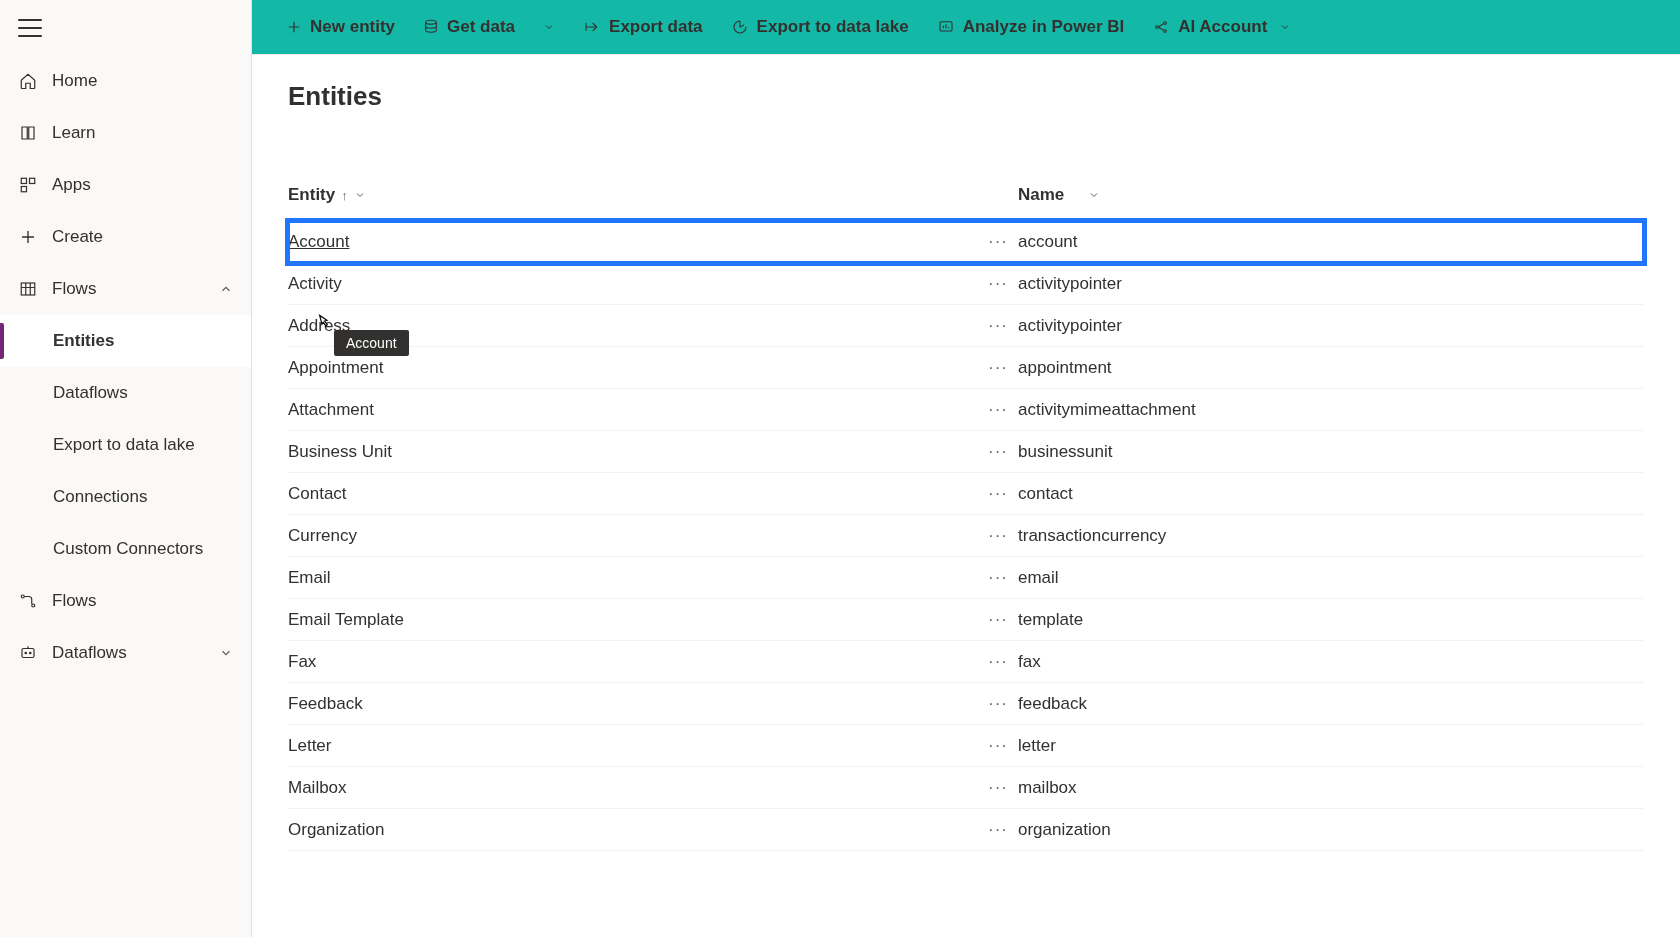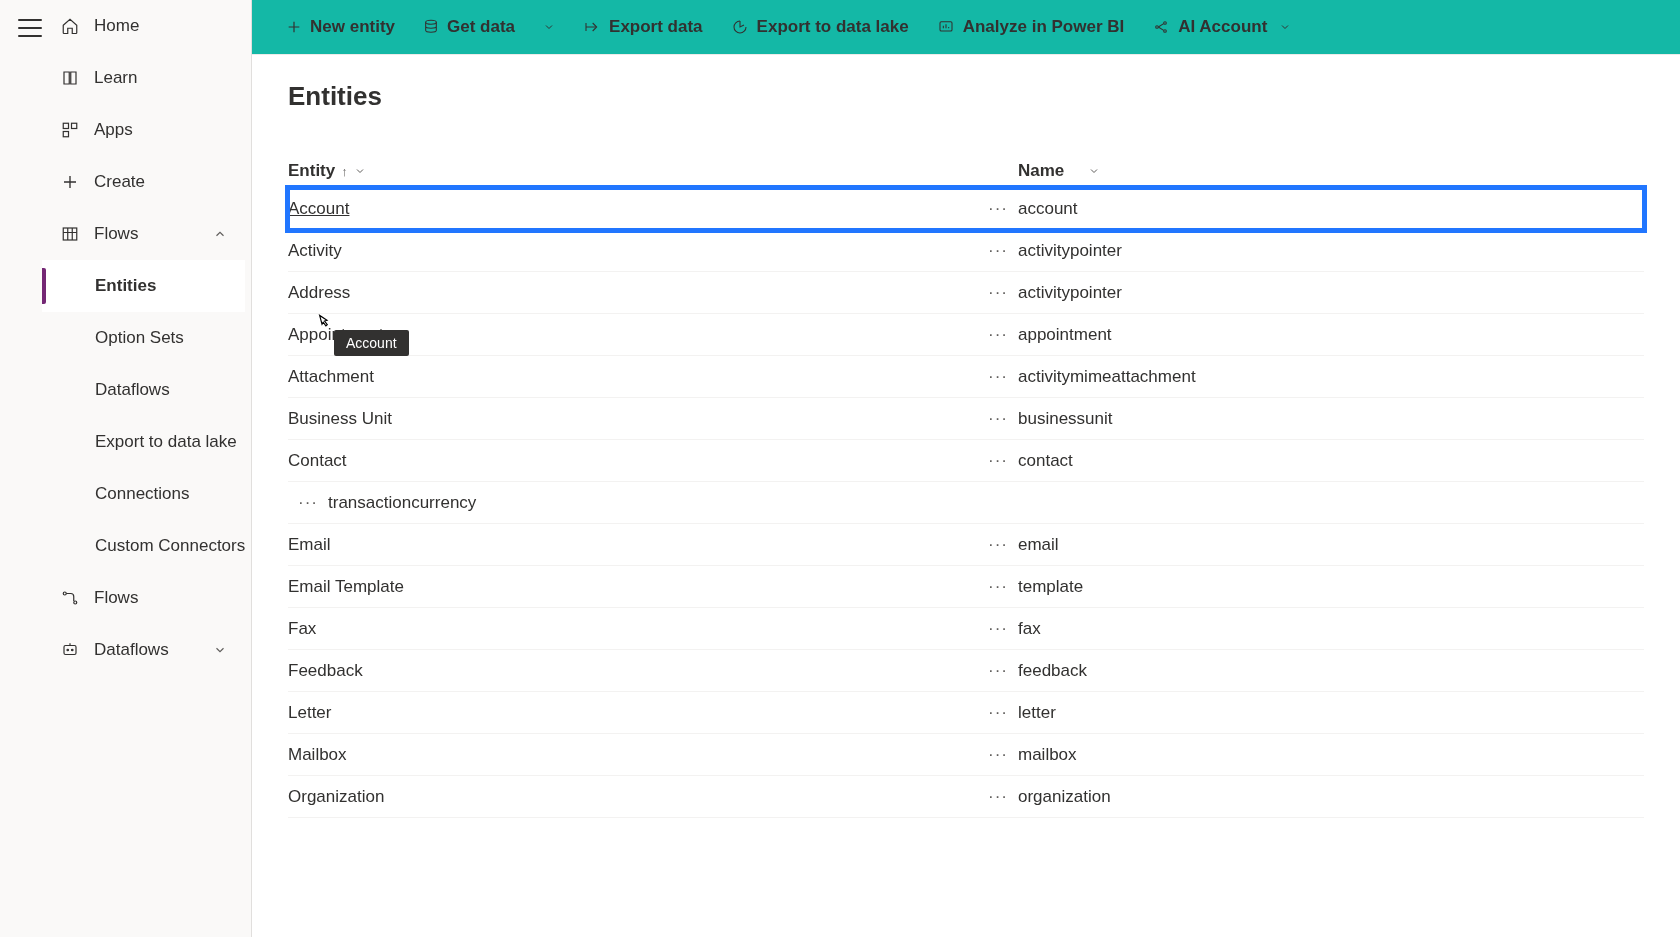--- a/index.html
+++ b/index.html
@@ -18,20 +18,21 @@
     height: 937px;
     position: relative;
   }
   
   .sidebar {
     width: 252px;
     min-width: 252px;
     border-right: 1px solid #e1dfdd;
     background: #faf9f8;
     display: flex;
+    flex-direction: column;
     padding-top: 0;
   }
   .hamburger-wrap {
     height: 55px;
     display: flex;
     align-items: center;
     padding-left: 18px;
   }
   .hamburger {
     width: 24px; height: 18px;
@@ -125,27 +126,28 @@
     font-size: 26px;
     font-weight: 700;
     margin: 0 0 40px 0;
     color: #323130;
   }
   .table {
     display: flex; flex-direction: column;
   }
   .thead {
     display: flex;
-    align-items: flex-end;
+    align-items: flex-start;
     height: 36px;
     padding: 0 0 6px 0;
     border-bottom: 1px solid #edebe9;
     font-weight: 600;
     font-size: 17px;
     color: #323130;
+    margin-top: 33px;
   }
   .col-entity { flex: 0 0 690px; display:flex; align-items:center; gap:6px;}
   .col-more   { flex: 0 0 40px; text-align:center;}
   .col-name   { flex: 1; display:flex; align-items:center; gap:24px;}
   .sort-up {
     font-size: 13px; color:#605e5c;
   }
   .hdr-chev {
     color:#605e5c; font-size:14px;
   }
@@ -261,23 +263,20 @@
         <span>Flows</span>
         <span class="chev">
           <svg width="14" height="14" viewBox="0 0 24 24" fill="none" stroke="currentColor" stroke-width="2">
               <path d="M6 15l6-6 6 6"></path>
             </svg>
         </span>
       </div>
       <div class="sub-nav">
         <div class="sub-item active">
           <span>Entities</span>
-        </div>
-        <div class="sub-item">
-          <span>Option Sets</span>
         </div>
         <div class="sub-item">
           <span>Dataflows</span>
         </div>
         <div class="sub-item">
           <span>Export to data lake</span>
         </div>
         <div class="sub-item">
           <span>Connections</span>
         </div>
@@ -467,20 +466,23 @@
             <div class="trow">
               <div class="col-entity">
                 <span class="entity-link">Contact</span>
               </div>
               <div class="col-more"><span class="more-dots">···</span></div>
               <div class="col-name">
                 <span class="name-val">contact</span>
               </div>
             </div>
             <div class="trow">
+              <div class="col-entity">
+                <span class="entity-link">Currency</span>
+              </div>
               <div class="col-more"><span class="more-dots">···</span></div>
               <div class="col-name">
                 <span class="name-val">transactioncurrency</span>
               </div>
             </div>
             <div class="trow">
               <div class="col-entity">
                 <span class="entity-link">Email</span>
               </div>
               <div class="col-more"><span class="more-dots">···</span></div>

